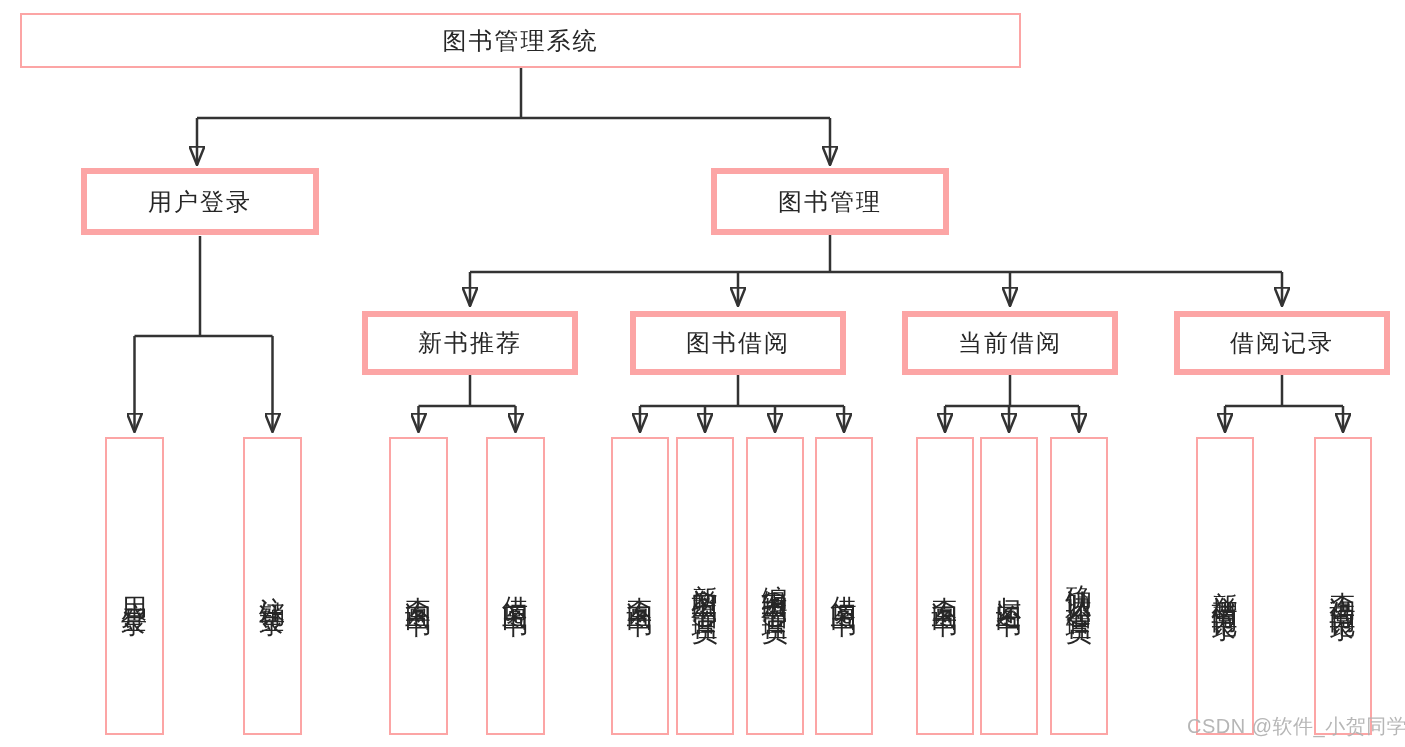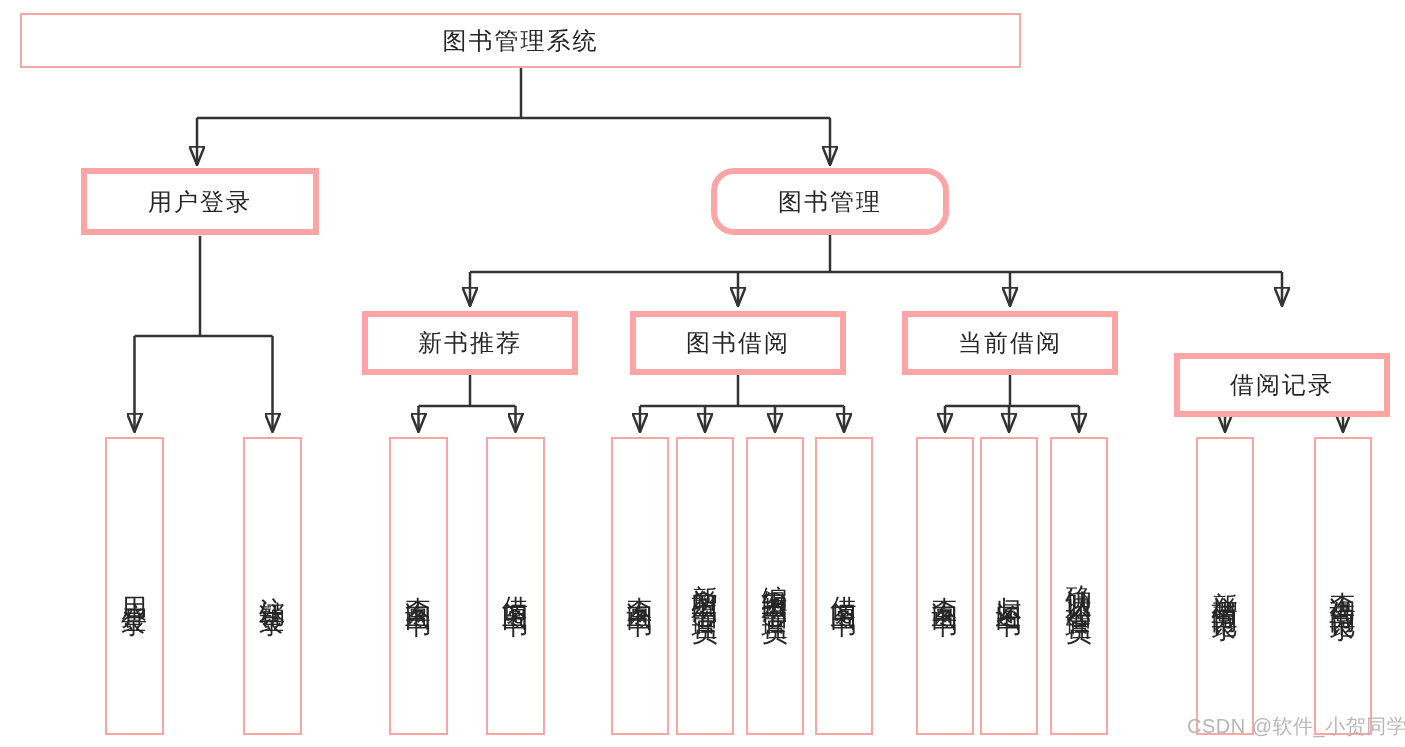--- a/index.html
+++ b/index.html
@@ -120,34 +120,34 @@
     <path d="M1343 406 V 432" marker-end="url(#arrow)"></path>
   </svg>
 
   <div class="box h-box root-box" style="left:20px; top:13px; width:1001px; height:55px;">
     <span>图书管理系统</span>
   </div>
 
   <div class="box h-box" style="left:81px; top:168px; width:238px; height:67px;">
     <span>用户登录</span>
   </div>
-  <div class="box h-box" style="left:711px; top:168px; width:238px; height:67px;border-radius:23px;">
+  <div class="box h-box" style="left:711px; top:168px; width:238px; height:67px;">
     <span>图书管理</span>
   </div>
 
   <div class="box h-box" style="left:362px; top:311px; width:216px; height:64px;">
     <span>新书推荐</span>
   </div>
   <div class="box h-box" style="left:630px; top:311px; width:216px; height:64px;">
     <span>图书借阅</span>
   </div>
   <div class="box h-box" style="left:902px; top:311px; width:216px; height:64px;">
     <span>当前借阅</span>
   </div>
-  <div class="box h-box" style="left:1174px; top:311px; width:216px; height:64px;margin-top:42px;">
+  <div class="box h-box" style="left:1174px; top:311px; width:216px; height:64px;">
     <span>借阅记录</span>
   </div>
 
   <div class="box v-box" style="left:105px; top:437px; width:59px; height:298px;">
     <span>用户登录</span>
   </div>
   <div class="box v-box" style="left:243px; top:437px; width:59px; height:298px;">
     <span>注销登录</span>
   </div>
 

